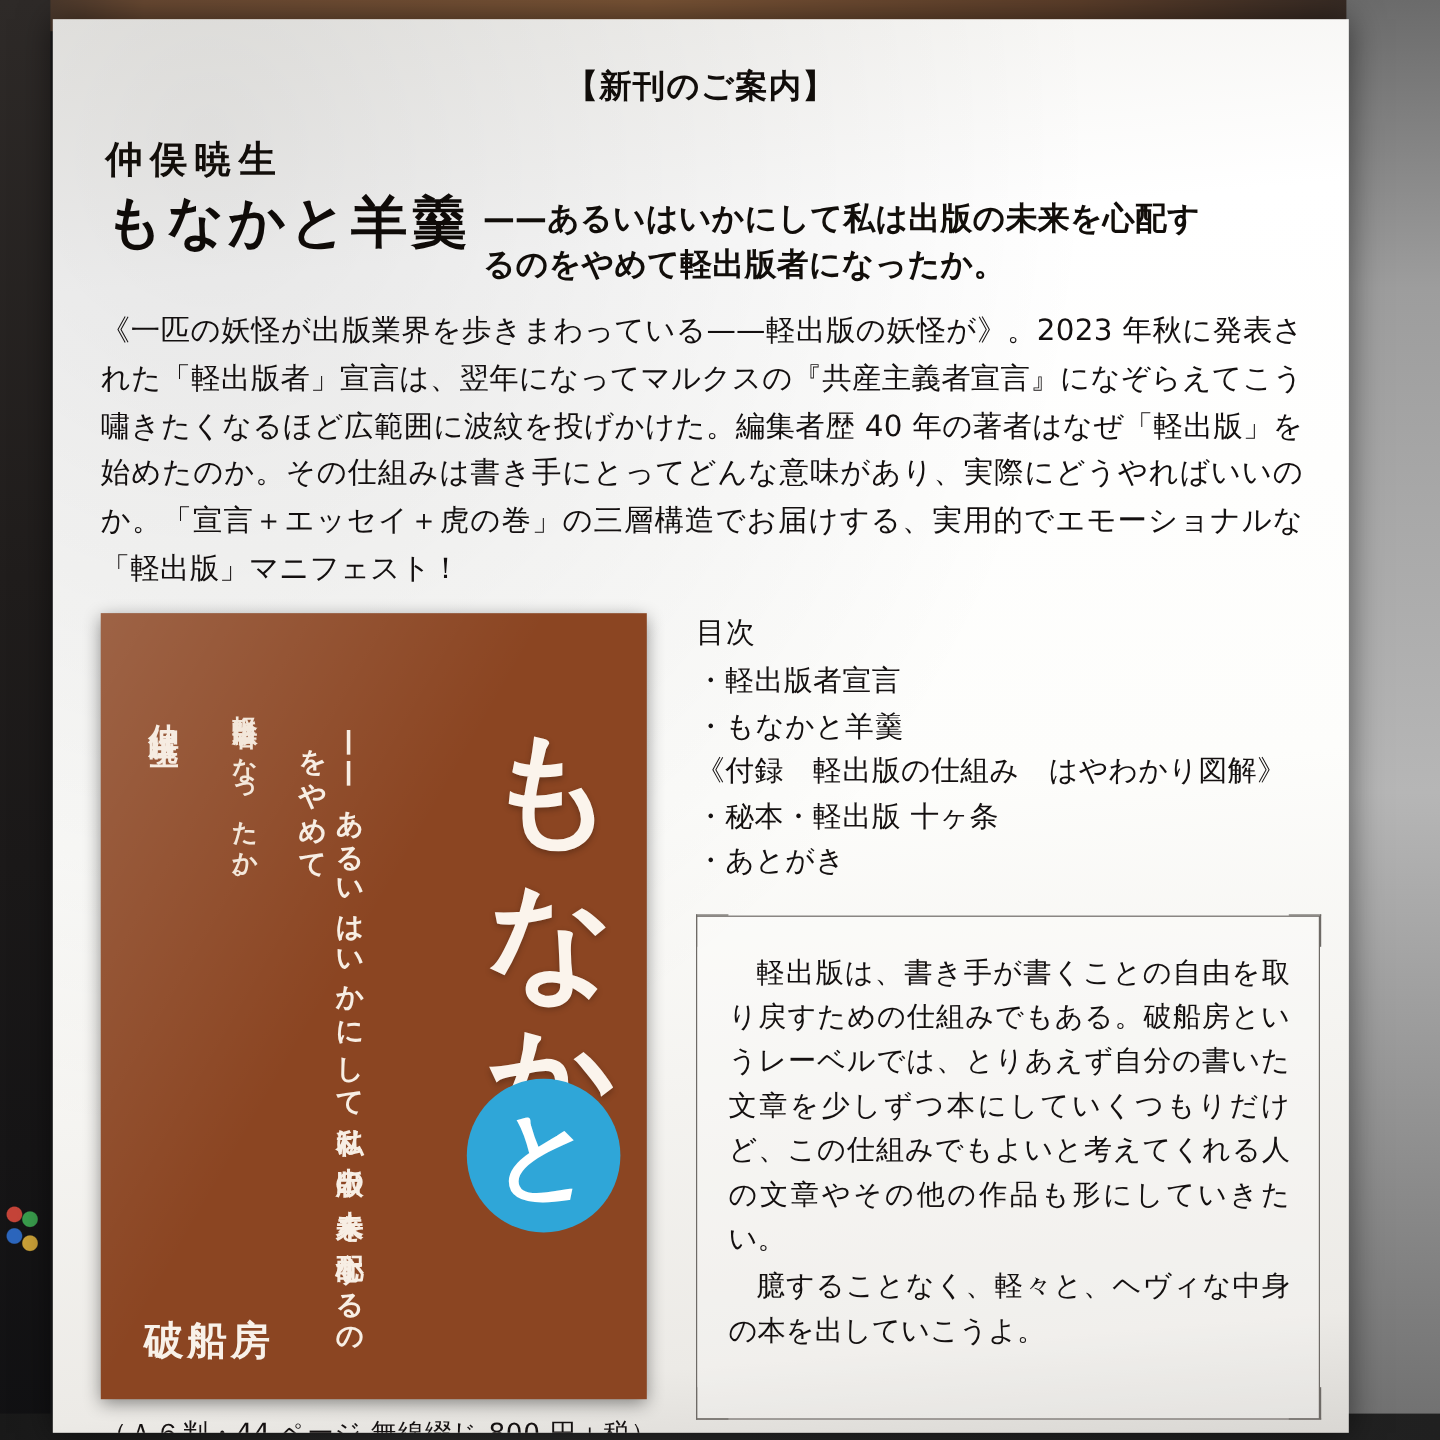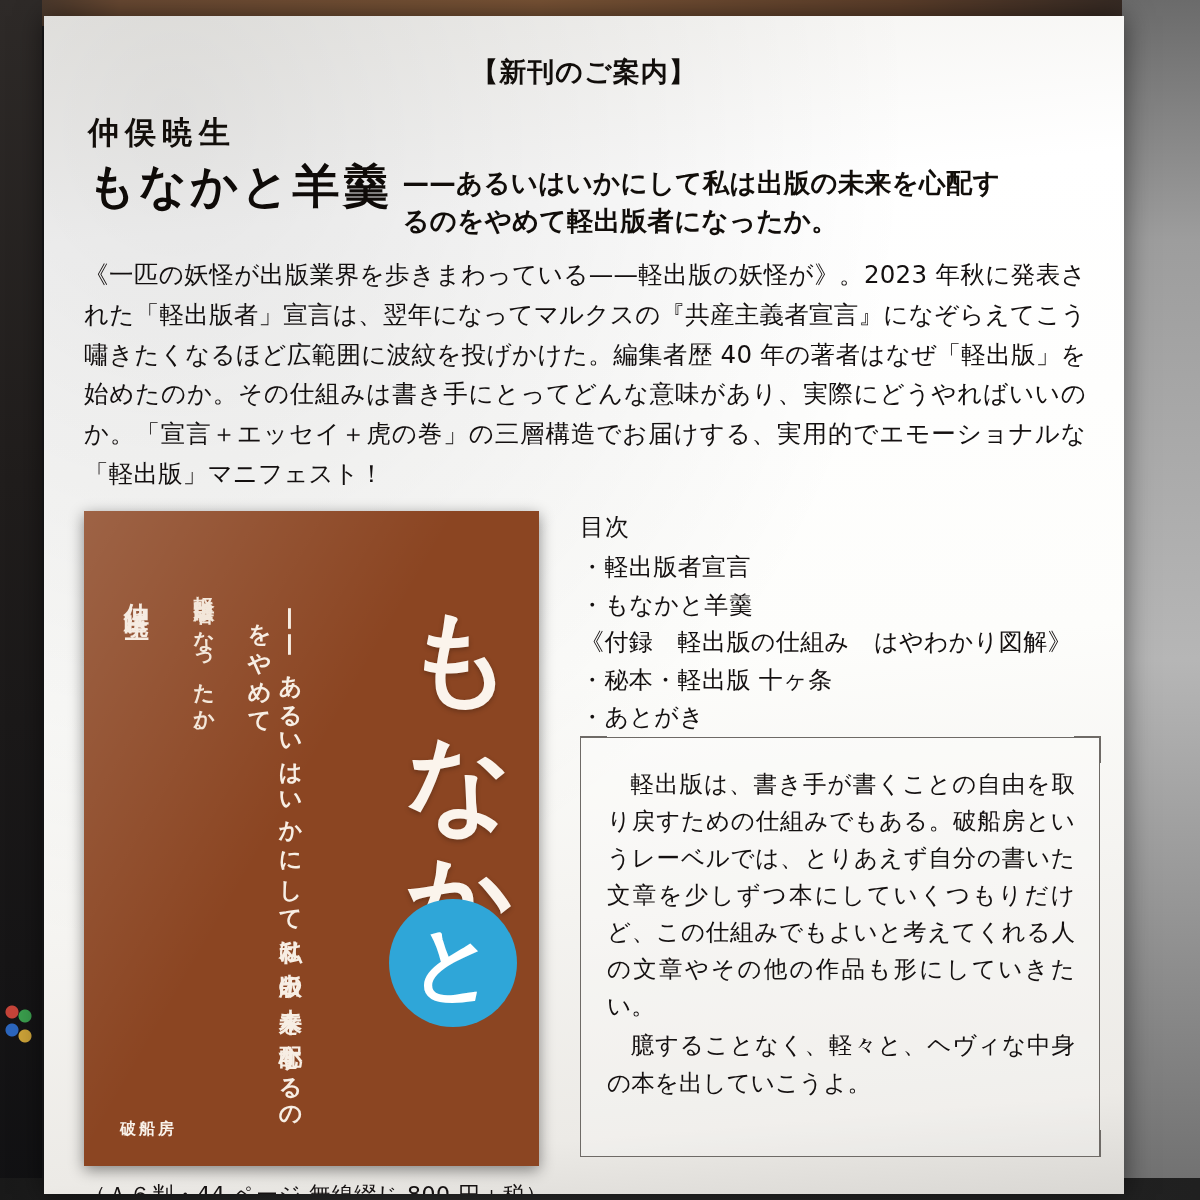--- a/index.html
+++ b/index.html
@@ -206,21 +206,21 @@
     font-size: 23px;
     letter-spacing: 3px;
     line-height: 1.35;
     color: #f7eee4;
     height: 520px;
     font-weight: 600;
   }
   .cover-publisher {
     position: absolute;
     left: 36px; bottom: 26px;
-    font-size: 16px;
+    font-size: 33px;
     letter-spacing: 3px;
     color: #f8f1e9;
     font-weight: 700;
   }
   .spec-line {
     margin-top: 14px;
     font-size: 22px;
     letter-spacing: .5px;
     color: #151111;
   }
@@ -239,20 +239,21 @@
   }
   .toc-item {
     font-size: 24px;
     line-height: 1.56;
     letter-spacing: .4px;
     color: #141010;
   }
 
   .quote-box {
     position: relative;
+    margin-top: 26px;
     border: 1.5px solid #6e6a66;
     padding: 28px 24px 22px 26px;
     background: rgba(255,255,255,.25);
     height: 420px;
     box-sizing: border-box;
   }
   .quote-box .corner {
     position: absolute;
     width: 26px; height: 26px;
     border: 1.5px solid #6e6a66;

